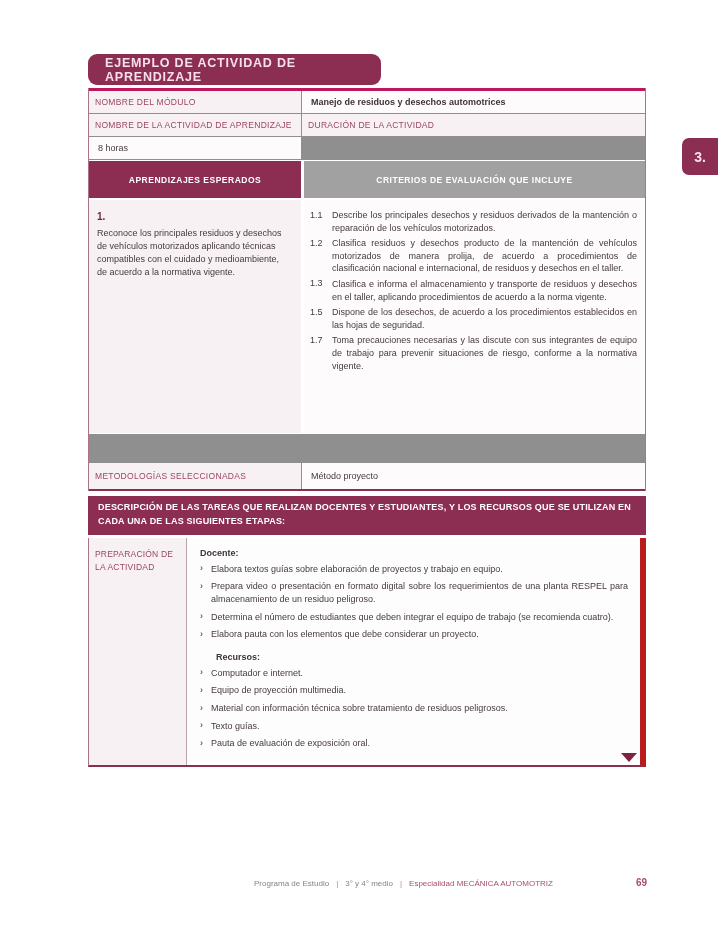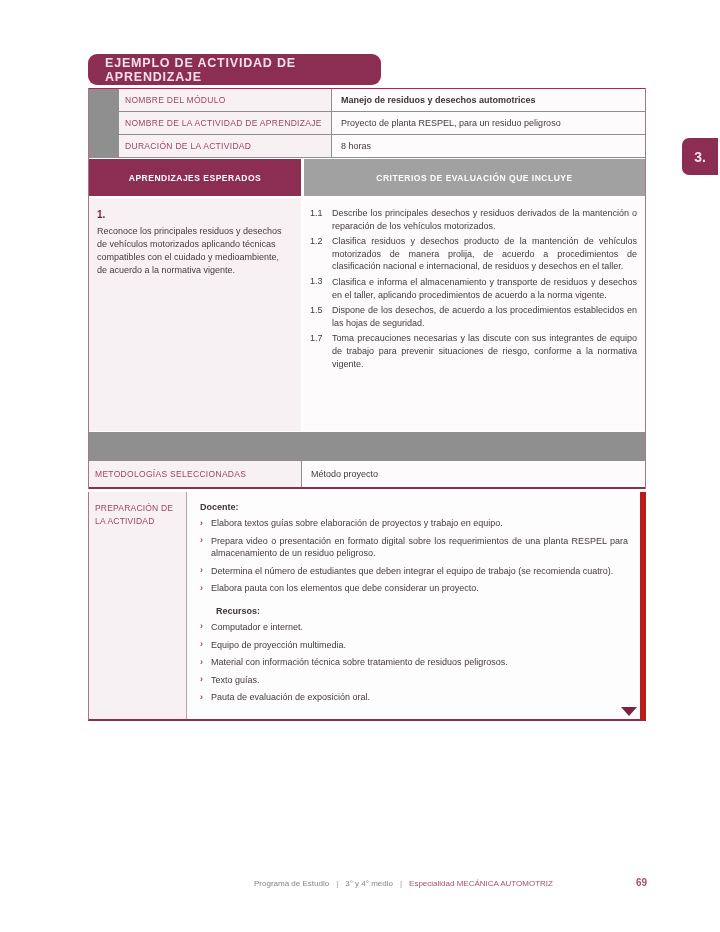--- a/index.html
+++ b/index.html
@@ -39,23 +39,22 @@
     color:#f6e0e9; font-size:12.5px; font-weight:bold; letter-spacing:0.8px;
   }
 
   .tbl { margin-top:3px; border-left:1px solid #a9748b; border-right:1px solid #a9748b; }
 
   
   .info-grid {
     display:grid; grid-template-columns:212px 1fr;
     row-gap:1px; column-gap:1px;
     background:#8f8f8f;             
-    border-top:1px solid #be185d;
+    border-top:3px solid #be185d;
     border-bottom:1px solid #8f8f8f;
-    padding-left:30px;
   }
   .cell-label {
     background:#f7f1f3; color:#9c4464;
     font-size:8.5px; letter-spacing:0.3px;
     display:flex; align-items:center;
     padding:0 6px; height:22px;
   }
   .cell-value {
     background:#fdfbfc; color:#46393f;
     font-size:9px;
@@ -158,21 +157,20 @@
     <div class="title-bar">
       <span>EJEMPLO DE ACTIVIDAD DE APRENDIZAJE</span>
     </div>
 
     <div class="tbl">
 
       <div class="info-grid">
         <div class="cell-label">NOMBRE DEL MÓDULO</div>
         <div class="cell-value bold">Manejo de residuos y desechos automotrices</div>
         <div class="cell-label">NOMBRE DE LA ACTIVIDAD DE APRENDIZAJE</div>
-        <div class="cell-value">Proyecto de planta RESPEL, para un residuo peligroso</div>
         <div class="cell-label">DURACIÓN DE LA ACTIVIDAD</div>
         <div class="cell-value">8 horas</div>
       </div>
 
       <div class="col-head">
         <div class="h h-expected">APRENDIZAJES ESPERADOS</div>
         <div class="h h-criteria">CRITERIOS DE EVALUACIÓN QUE INCLUYE</div>
       </div>
 
       <div class="body-row">
@@ -203,20 +201,21 @@
           </div>
         </div>
       </div>
 
       <div class="meth-row">
         <div class="cell-label">METODOLOGÍAS SELECCIONADAS</div>
         <div class="cell-value">Método proyecto</div>
       </div>
     </div>
 
+    <div class="banner">DESCRIPCIÓN DE LAS TAREAS QUE REALIZAN DOCENTES Y ESTUDIANTES, Y LOS RECURSOS QUE SE UTILIZAN EN CADA UNA DE LAS SIGUIENTES ETAPAS:</div>
 
     <div class="prep">
       <div class="prep-label">PREPARACIÓN DE LA ACTIVIDAD</div>
       <div class="prep-content">
 
         <div class="group-heading">Docente:</div>
         <div class="bullet">
           <span class="chev">›</span>
           <span class="btxt">Elabora textos guías sobre elaboración de proyectos y trabajo en equipo.</span>
         </div>

